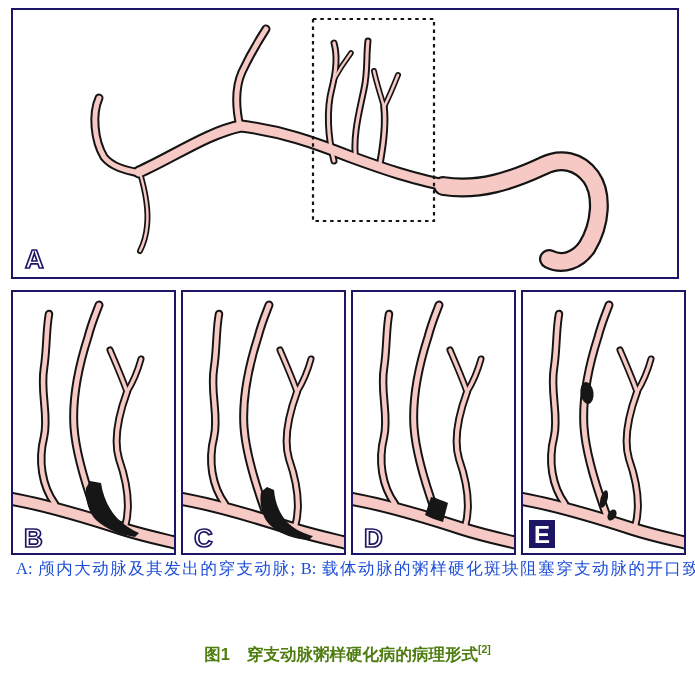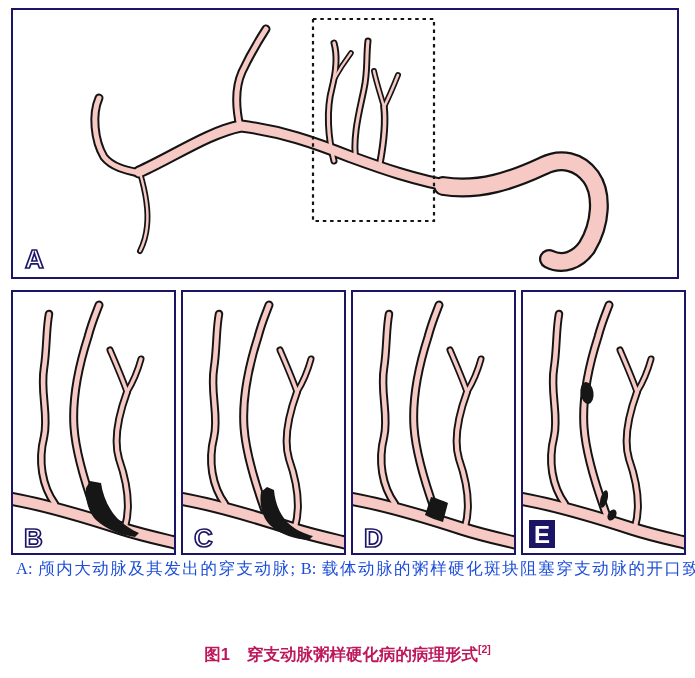--- a/index.html
+++ b/index.html
@@ -12,21 +12,21 @@
   .plaque{fill:var(--plaque);stroke:none;}
   .roi{fill:none;stroke:var(--vessel-outline);stroke-width:2.2;stroke-dasharray:3.5 3.8;}
   .plabel{font-family:"Liberation Sans",sans-serif;font-weight:bold;font-size:26px;
           fill:#fff;stroke:var(--label);stroke-width:1.7;}
   .plabel-solid{font-family:"Liberation Sans",sans-serif;font-weight:bold;font-size:24px;fill:#fff;stroke:none;}
   .label-box{fill:var(--label);}
   .caption{position:absolute;top:555px;left:16px;width:683px;color:#1d4ed8;
            font-family:"Liberation Serif",serif;font-size:16.5px;}
   .cline{line-height:27.5px;text-align:justify;text-align-last:justify;}
   .fig-title{position:absolute;top:643px;left:0;width:695px;text-align:center;
-             font-family:"Liberation Sans",sans-serif;font-weight:bold;font-size:16.5px;color:#be185d;}
+             font-family:"Liberation Sans",sans-serif;font-weight:bold;font-size:16.5px;color:#4d7c0f;}
   .fig-title .figno{margin-right:17px;}
   .fig-title sup{font-size:10.5px;}
 </style>
 </head>
 <body>
 
 <div id="stage">
 
   <svg width="0" height="0" style="position:absolute">
     <defs>

